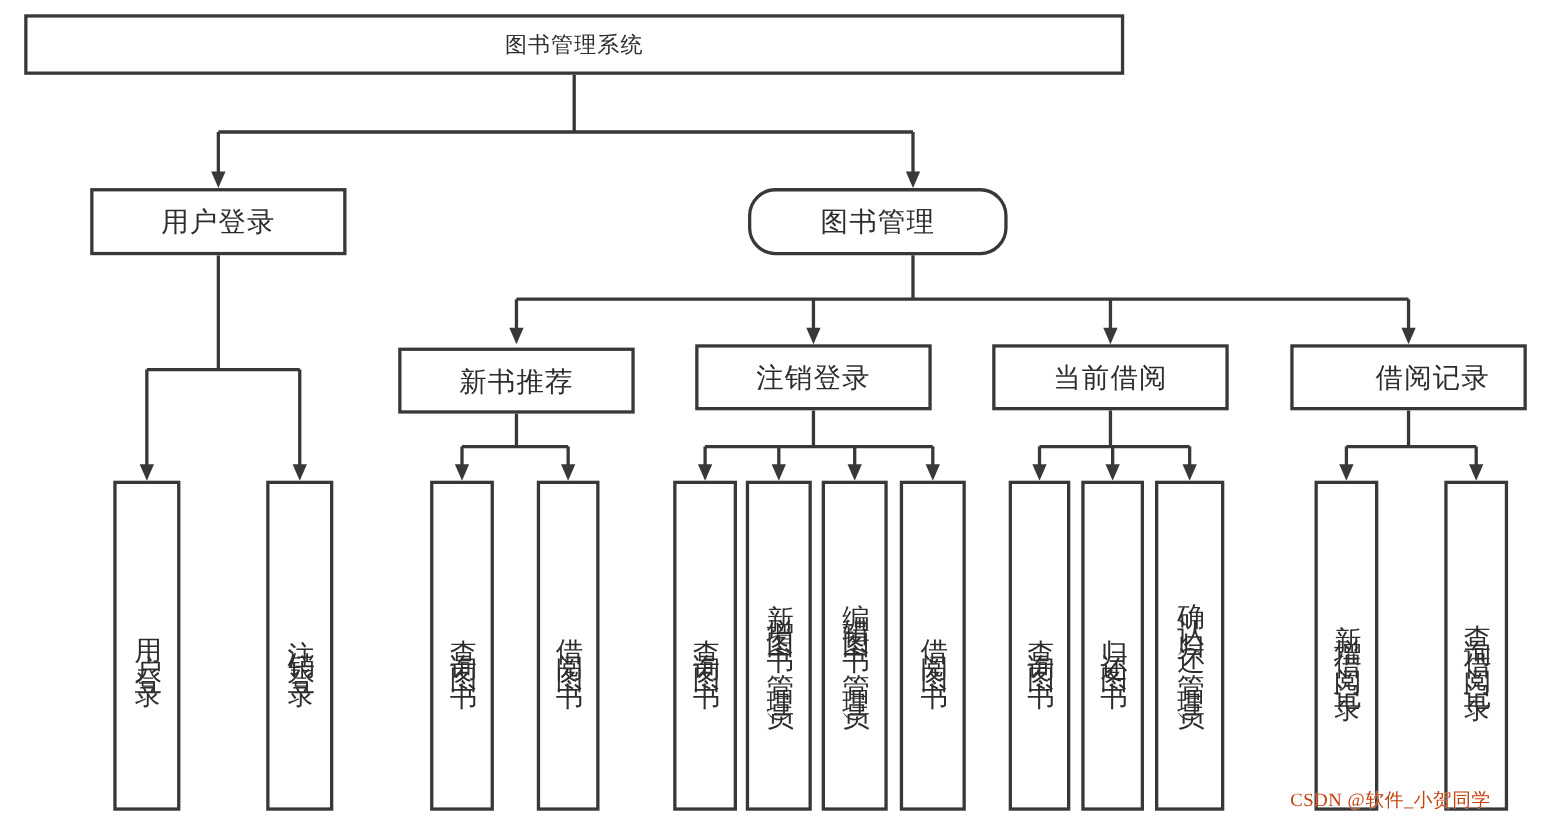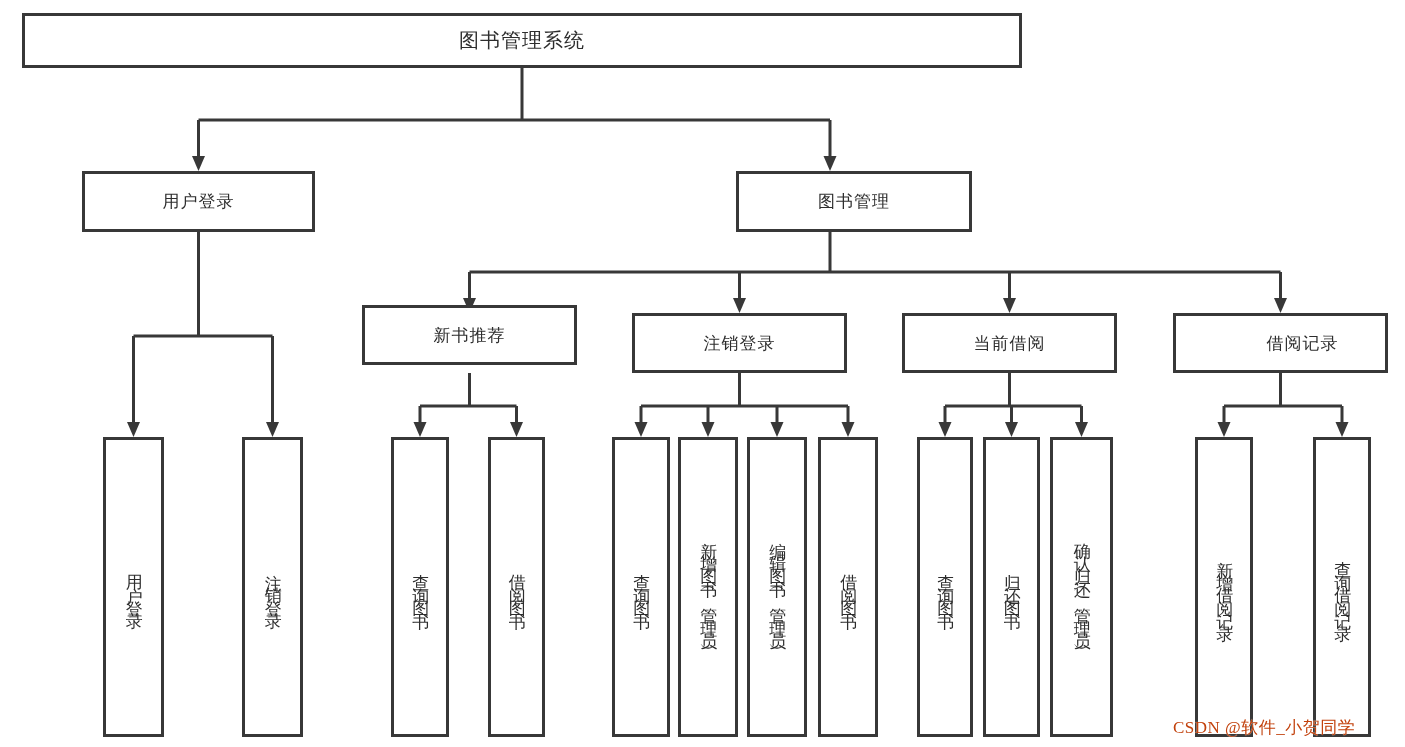--- a/index.html
+++ b/index.html
@@ -32,21 +32,21 @@
   }
   .node {
     position: absolute;
     box-sizing: border-box;
     background: #ffffff;
     border: 3px solid #383838;
     display: flex;
     align-items: center;
     justify-content: center;
     color: #2d2d2d;
-    font-size: 17px;
+    font-size: 25px;
     letter-spacing: 1px;
     z-index: 2;
     text-align: center;
   }
   .node.root {
     font-size: 20px;
   }
   .node.leaf .lbl {
     writing-mode: vertical-rl;
     text-orientation: mixed;
@@ -106,25 +106,25 @@
     <path class="arrow" d="M1335.5 422 L1348.5 422 L1342 437 Z"></path>
   </svg>
 
   <div class="node root" style="left:22px; top:13px; width:1000px; height:55px;">
     <span class="lbl">图书管理系统</span>
   </div>
 
   <div class="node" style="left:82px; top:171px; width:233px; height:61px;">
     <span class="lbl">用户登录</span>
   </div>
-  <div class="node" style="left:736px; top:171px; width:236px; height:61px;">
+  <div class="node" style="left:680px; top:171px; width:236px; height:61px;border-radius:25px;">
     <span class="lbl">图书管理</span>
   </div>
 
-  <div class="node" style="left:362px; top:305px; width:215px; height:60px;">
+  <div class="node" style="left:362px; top:316px; width:215px; height:60px;">
     <span class="lbl">新书推荐</span>
   </div>
   <div class="node" style="left:632px; top:313px; width:215px; height:60px;">
     <span class="lbl">注销登录</span>
   </div>
   <div class="node" style="left:902px; top:313px; width:215px; height:60px;text-align:right;">
     <span class="lbl">当前借阅</span>
   </div>
   <div class="node" style="left:1173px; top:313px; width:215px; height:60px;padding-left:44px;">
     <span class="lbl">借阅记录</span>

